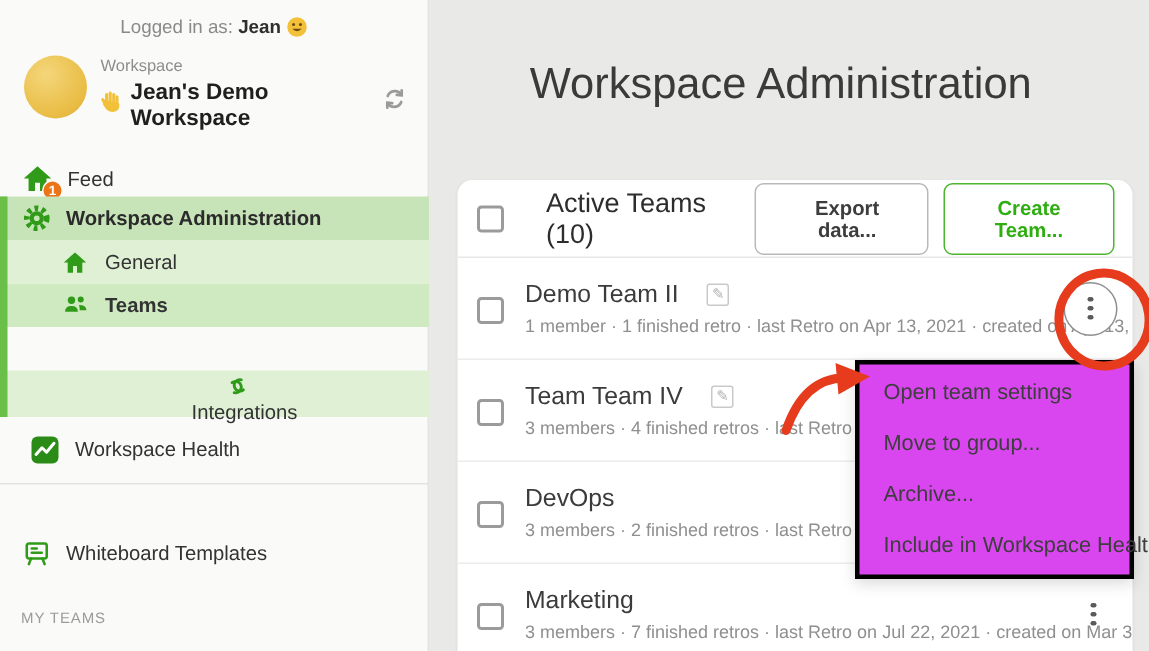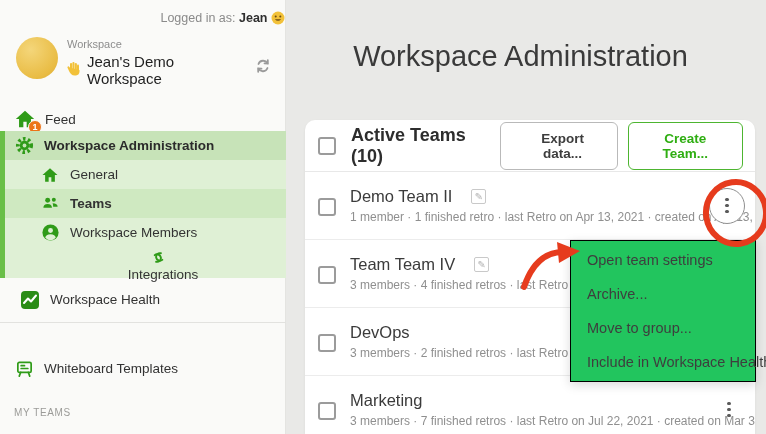--- a/index.html
+++ b/index.html
@@ -6,29 +6,29 @@
   html,body { width:766px; height:434px; }
   body {
     font-family:"Liberation Sans","DejaVu Sans",sans-serif;
     color:#333; overflow:hidden; position:relative; background:#e9e9e7;
   }
   #stage { position:absolute; inset:0; width:766px; height:434px; }
 
   
   .sidebar { position:absolute; left:0; top:0; width:286px; height:434px;
              background:#fafaf8; border-right:1px solid #e4e4e1; z-index:5; }
-  .logged-in { position:absolute; top:11px; left:0; width:100%; text-align:right;
+  .logged-in { position:absolute; top:11px; left:0; width:100%; text-align:center;
                font-size:12.5px; color:#8a8a8a; }
   .logged-in b { color:#2f2f2f; }
   .face-icon { display:inline-block; vertical-align:-3px; }
   .ws-avatar { position:absolute; left:16px; top:37px; width:42px; height:42px;
                border-radius:50%;
                background:radial-gradient(circle at 35% 30%, #f4d67a, #e9bc44 70%, #ddab34); }
   .ws-label { position:absolute; left:67px; top:38px; font-size:11px; color:#8d8d8d; }
-  .ws-name { position:absolute; left:66px; top:53px; font-size:15px; font-weight:normal;
+  .ws-name { position:absolute; left:66px; top:53px; font-size:15px; font-weight:bold;
              color:#1f1f1f; display:flex; align-items:center; gap:5px; width:185px; }
   .refresh-btn { position:absolute; left:253px; top:56px; width:20px; height:20px;
                  cursor:pointer; }
   .nav-row { position:absolute; left:0; width:286px; display:flex; align-items:center;
              cursor:pointer; font-size:13.5px; color:#333; }
   .nav-row .ico { width:20px; height:20px; margin-right:10px; display:flex;
                   align-items:center; justify-content:center; flex:none; }
   .row-feed { top:104px; height:30px; padding-left:14px; }
   .feed-ico-wrap { position:relative; width:22px; height:22px; margin-right:9px; flex:none; }
   .feed-badge { position:absolute; right:-6px; bottom:-4px; width:14px; height:14px;
@@ -55,21 +55,21 @@
   .main { position:absolute; left:286px; top:0; width:480px; height:434px; }
   .page-title { position:absolute; top:40px; left:0; width:469px; text-align:center;
                 font-size:29px; font-weight:500; color:#3a3a3a; }
   .card { position:absolute; left:19px; top:120px; width:450px; height:314px;
           background:#fff; border-radius:10px 10px 0 0;
           box-shadow:0 1px 3px rgba(0,0,0,.06); overflow:hidden; }
   .card-header { height:52px; display:flex; align-items:center; padding:0 12px 0 13px;
                  border-bottom:1px solid #e8e8e8; }
   .checkbox { width:18px; height:18px; border:2px solid #9b9b9b; border-radius:3px;
               background:#fff; flex:none; cursor:pointer; }
-  .card-title { font-size:18px; font-weight:bold; color:#2d2d2d; margin-left:15px; }
+  .card-title { font-size:18px; font-weight:normal; color:#2d2d2d; margin-left:28px; }
   .spacer { flex:1; }
   .btn { border-radius:6px; background:#fff; font-size:13.5px; font-weight:bold;
          padding:8px 12px; cursor:pointer; font-family:inherit; }
   .btn-export { border:1px solid #b9b9b9; color:#3d3d3d;padding-left:20px; }
   .btn-create { border:1px solid #4db530; color:#2fae12; margin-left:10px; }
 
   .team-row { height:68px; border-bottom:1px solid #ececec; display:flex;
               align-items:center; padding:0 10px 0 13px; position:relative; }
   .team-row .checkbox { margin-top:2px; align-self:center; }
   .team-info { margin-left:14px; flex:1; min-width:0; }
@@ -80,22 +80,22 @@
               cursor:pointer; flex:none; }
   .team-meta { font-size:12px; color:#8f8f8f; margin-top:4px; white-space:nowrap; }
   .dots { display:flex; flex-direction:column; align-items:center; gap:2.5px; }
   .dots i { width:3.5px; height:3.5px; border-radius:50%; background:#5a5a5a; }
   .menu-btn-circled { width:36px; height:36px; border:1px solid #8f8f8f; border-radius:50%;
                       background:#fff; display:flex; align-items:center; justify-content:center;
                       cursor:pointer; flex:none; }
   .menu-btn-plain { width:24px; height:24px; display:flex; align-items:center;
                     justify-content:center; cursor:pointer; flex:none; margin-right:4px; }
 
-  .context-menu { position:absolute; left:570px; top:240px; width:186px; background:#22c55e;
-                  border:1px solid #000000; box-shadow:0 3px 10px rgba(0,0,0,.15);
+  .context-menu { position:absolute; left:570px; top:240px; width:186px; background:#d946ef;
+                  border:3px solid #000000; box-shadow:0 3px 10px rgba(0,0,0,.15);
                   z-index:40; padding:2px 0; }
   .context-menu .item { height:34px; display:flex; align-items:center; padding-left:16px;
                         font-size:14.5px; color:#3e3e3e; cursor:pointer; white-space:nowrap; }
 
   .annotations { position:absolute; inset:0; z-index:50; pointer-events:none; }
 </style>
 </head>
 <body>
 
 <div id="stage">
@@ -178,30 +178,20 @@
 
     <div class="nav-row row-sub row-general">
       <span class="ico">
         <svg width="18" height="18" viewBox="0 0 24 24">
             <path d="M12 3 L22 12 H18.5 V21 H13.8 V15 H10.2 V21 H5.5 V12 H2 Z" fill="#2f9b18"></path>
           </svg>
       </span>
       <span>General</span>
     </div>
 
-    <div class="nav-row row-sub row-members">
-      <span class="ico">
-        <svg width="19" height="19" viewBox="0 0 20 20">
-            <circle cx="10" cy="10" r="8.5" fill="#2f9b18"></circle>
-            <circle cx="10" cy="7.8" r="2.6" fill="#dff0d5"></circle>
-            <path d="M4.5 15.5 Q5 11.8 10 11.8 Q15 11.8 15.5 15.5 Q13 18.2 10 18.2 Q7 18.2 4.5 15.5 Z" fill="#dff0d5"></path>
-          </svg>
-      </span>
-      <span>Workspace Members</span>
-    </div>
 
     <div class="nav-row row-sub row-integrations">
       <span class="ico">
         <svg width="19" height="19" viewBox="0 0 20 20" fill="none" stroke="#2f9b18" stroke-width="2" stroke-linecap="round">
             <path d="M12.5 5.5 A4 4 0 1 0 14 12.5"></path>
             <path d="M7.5 14.5 A4 4 0 1 0 6 7.5"></path>
           </svg>
       </span>
       <span>Integrations</span>
     </div>
@@ -303,22 +293,22 @@
                 <i></i>
               </span>
       </div>
     </div>
         </div>
     </div>
   </div>
 
   <div class="context-menu" id="ctx-menu">
       <div class="item">Open team settings</div>
+      <div class="item">Move to group...</div>
       <div class="item">Archive...</div>
-      <div class="item">Move to group...</div>
       <div class="item">Include in Workspace Health</div>
     </div>
 
   <svg class="annotations" width="766" height="434" viewBox="0 0 766 434">
     <ellipse cx="736" cy="213" rx="30" ry="31" fill="none" stroke="#e63b1d" stroke-width="6" transform="rotate(-8 736 213)"></ellipse>
     <path d="M524 287 Q536 252 563 252" fill="none" stroke="#e63b1d" stroke-width="6" stroke-linecap="round"></path>
     <polygon points="580,251 557,242 559,263" fill="#e63b1d"></polygon>
   </svg>
 </div>
 

